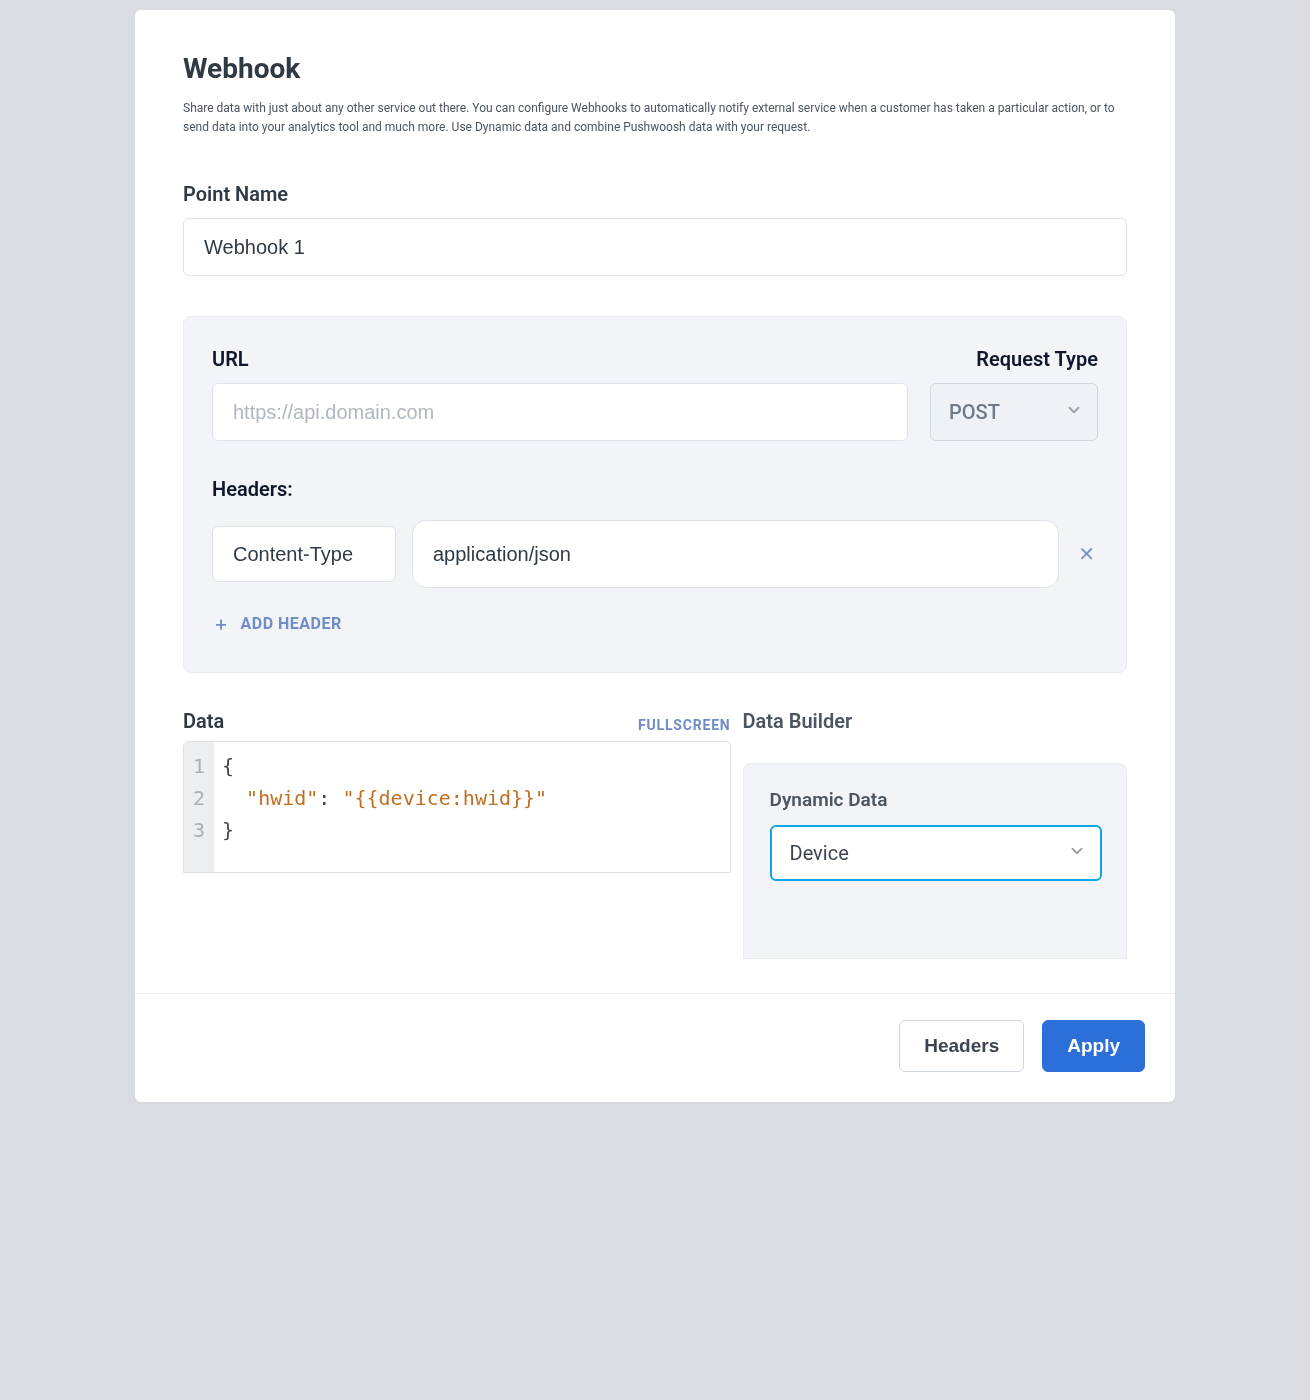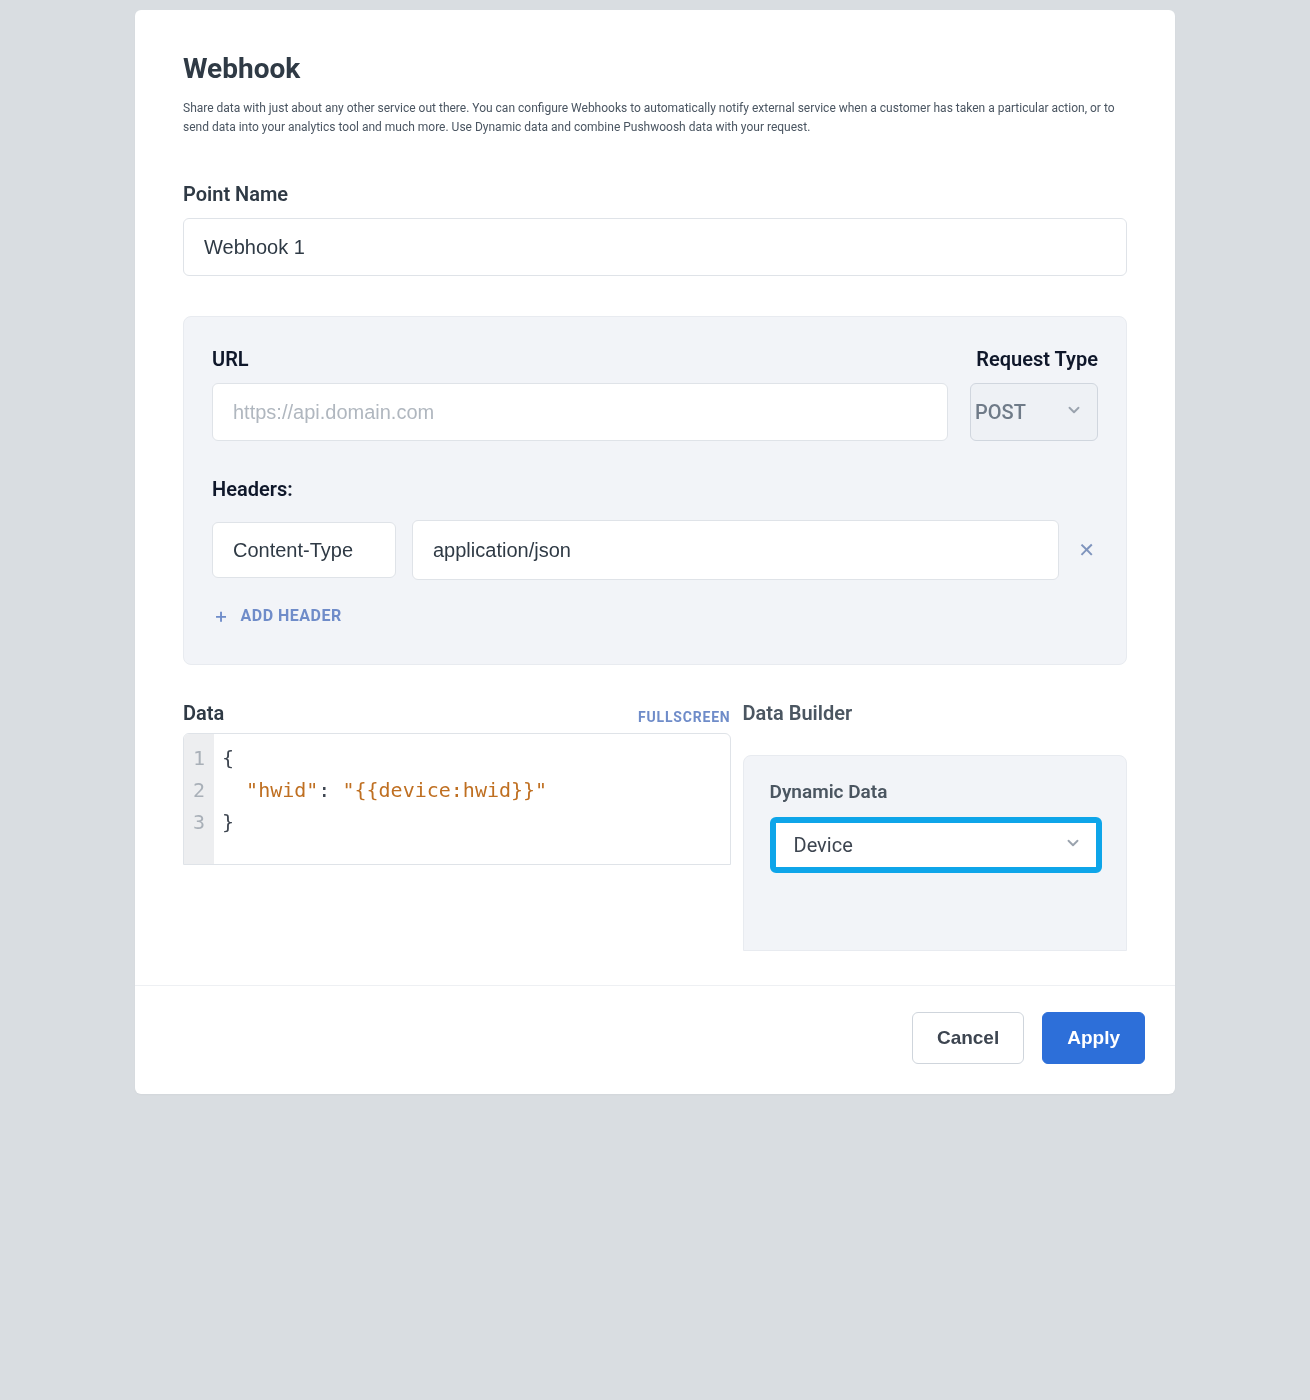--- a/index.html
+++ b/index.html
@@ -83,38 +83,38 @@
     .panel-row .grow { flex: 1 1 auto; }
     .sub-label {
       display: block;
       font-size: 20px;
       font-weight: 600;
       color: #0f172a;
       margin-bottom: 12px;
     }
     .select-wrap {
       position: relative;
-      width: 128px;
+      width: 168px;
       height: 58px;
       background: var(--select-bg);
       border: 1px solid #d0d6de;
       border-radius: 6px;
       display: flex;
       align-items: center;
-      padding: 0 44px 0 4px;
+      padding: 0 44px 0 18px;
       color: var(--select-text);
       font-size: 20px;
       font-weight: 500;
       cursor: pointer;
     }
     .chev { position: absolute; right: 14px; top: 50%; transform: translateY(-50%); pointer-events: none; }
     .headers-label { margin-top: 36px; }
     .header-row { display: flex; align-items: center; gap: 16px; margin-top: 19px; }
     .header-key { width: 184px; height: 56px; }
-    .header-val { flex: 1 1 auto; height: 60px; }
+    .header-val { flex: 1 1 auto; height: 68px; border-radius: 14px; }
     .remove-x {
       width: 32px; height: 32px;
       display: inline-flex; align-items: center; justify-content: center;
       color: var(--close-x);
       font-size: 20px;
       cursor: pointer;
       user-select: none;
     }
     .add-header {
       display: inline-flex; align-items: center; gap: 10px;
@@ -180,21 +180,21 @@
       padding: 24px 24px 24px 26px;
       height: 196px;
     }
     .builder-head { font-size: 20px; font-weight: 600; color:#4b5661; margin-bottom: 30px; }
     .dd-label { font-size:19px; font-weight:600; color:#4b5661; margin-bottom: 14px; display:block; }
     .dd-select {
       position: relative;
       height: 56px;
       width: 100%;
       background: #fff;
-      border: 6px solid #0ea5e9;
+      border: 2px solid #0ea5e9;
       border-radius: 6px;
       display: flex; align-items: center;
       padding: 0 44px 0 18px;
       font-size: 20px; color:#3d4550;
       cursor: pointer;
     }
 
     .footer {
       margin-top: 34px;
       border-top: 1px solid #eef0f3;
@@ -286,17 +286,17 @@
                     <polyline points="6 9 12 15 18 9"></polyline>
                   </svg>
               </span>
             </div>
           </div>
         </div>
       </div>
     </div>
 
     <div class="footer">
-      <button class="btn btn-secondary">Cancel</button>
+      <button class="btn btn-secondary">Headers</button>
       <button class="btn btn-primary">Apply</button>
     </div>
   </div>
 </div>
 
 </body></html>

